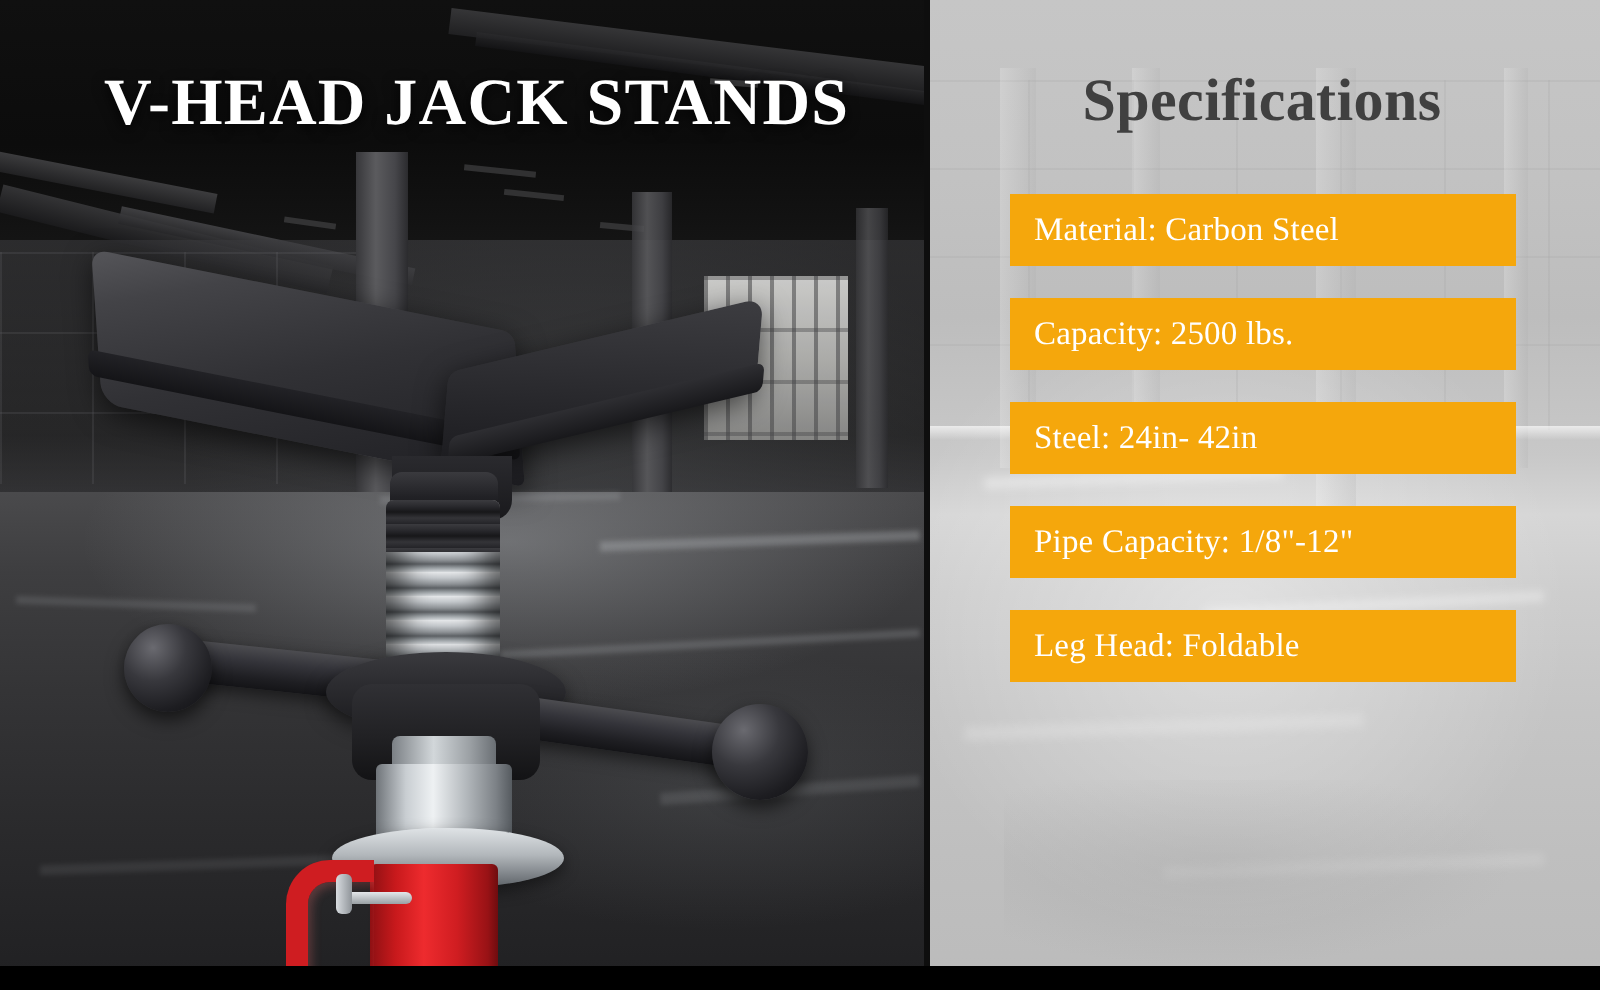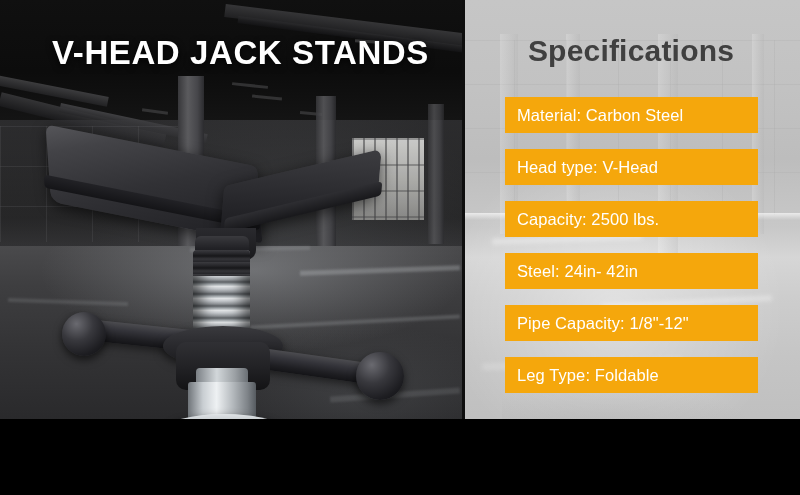--- a/index.html
+++ b/index.html
@@ -1,19 +1,19 @@
 <!DOCTYPE html>
 <html><head>
 <meta charset="utf-8">
 <style>
   * { margin:0; padding:0; box-sizing:border-box; }
   html,body { width:800px; height:495px; overflow:hidden; background:#000; }
   body { font-family:"Liberation Sans", sans-serif; }
 
-  #canvas { position:relative; width:800px; height:419px; overflow:hidden; }
+  #canvas { position:relative; width:800px; height:483px; overflow:hidden;font-family:Liberation Serif, serif; }
 
   
   #left-panel {
     position:absolute; left:0; top:0; width:462px; height:495px;
     overflow:hidden; background:#131313;
   }
   .bg-photo-dark {
     position:absolute; inset:0;
     background:
       radial-gradient(ellipse 60% 40% at 62% 44%, rgba(120,124,128,.30), rgba(0,0,0,0) 70%),
@@ -365,21 +365,20 @@
     <div class="lp-sheen ls2"></div>
     <div class="lp-sheen ls3"></div>
     <div class="lp-sheen ls4"></div>
     <div class="lp-mottle"></div>
     <div class="panel-left-edge"></div>
 
     <div id="specs-title" style="color: #404040;">Specifications</div>
 
     <div id="spec-list">
       <div class="spec-bar" style="background: rgb(245, 167, 12); color: rgb(255, 255, 255);">Material:  Carbon Steel</div>
-      <div class="spec-bar" style="background: rgb(245, 167, 12); color: rgb(255, 255, 255);">Head type:  V-Head</div>
       <div class="spec-bar" style="background: rgb(245, 167, 12); color: rgb(255, 255, 255);">Capacity:  2500 lbs.</div>
       <div class="spec-bar" style="background: rgb(245, 167, 12); color: rgb(255, 255, 255);">Steel:  24in- 42in</div>
       <div class="spec-bar" style="background: rgb(245, 167, 12); color: rgb(255, 255, 255);">Pipe Capacity:  1/8"-12"</div>
-      <div class="spec-bar" style="background: rgb(245, 167, 12); color: rgb(255, 255, 255);">Leg Type:  Foldable</div>
+      <div class="spec-bar" style="background: rgb(245, 167, 12); color: rgb(255, 255, 255);">Leg Head:  Foldable</div>
     </div>
   </div>
 
 </div>
 
 </body></html>

